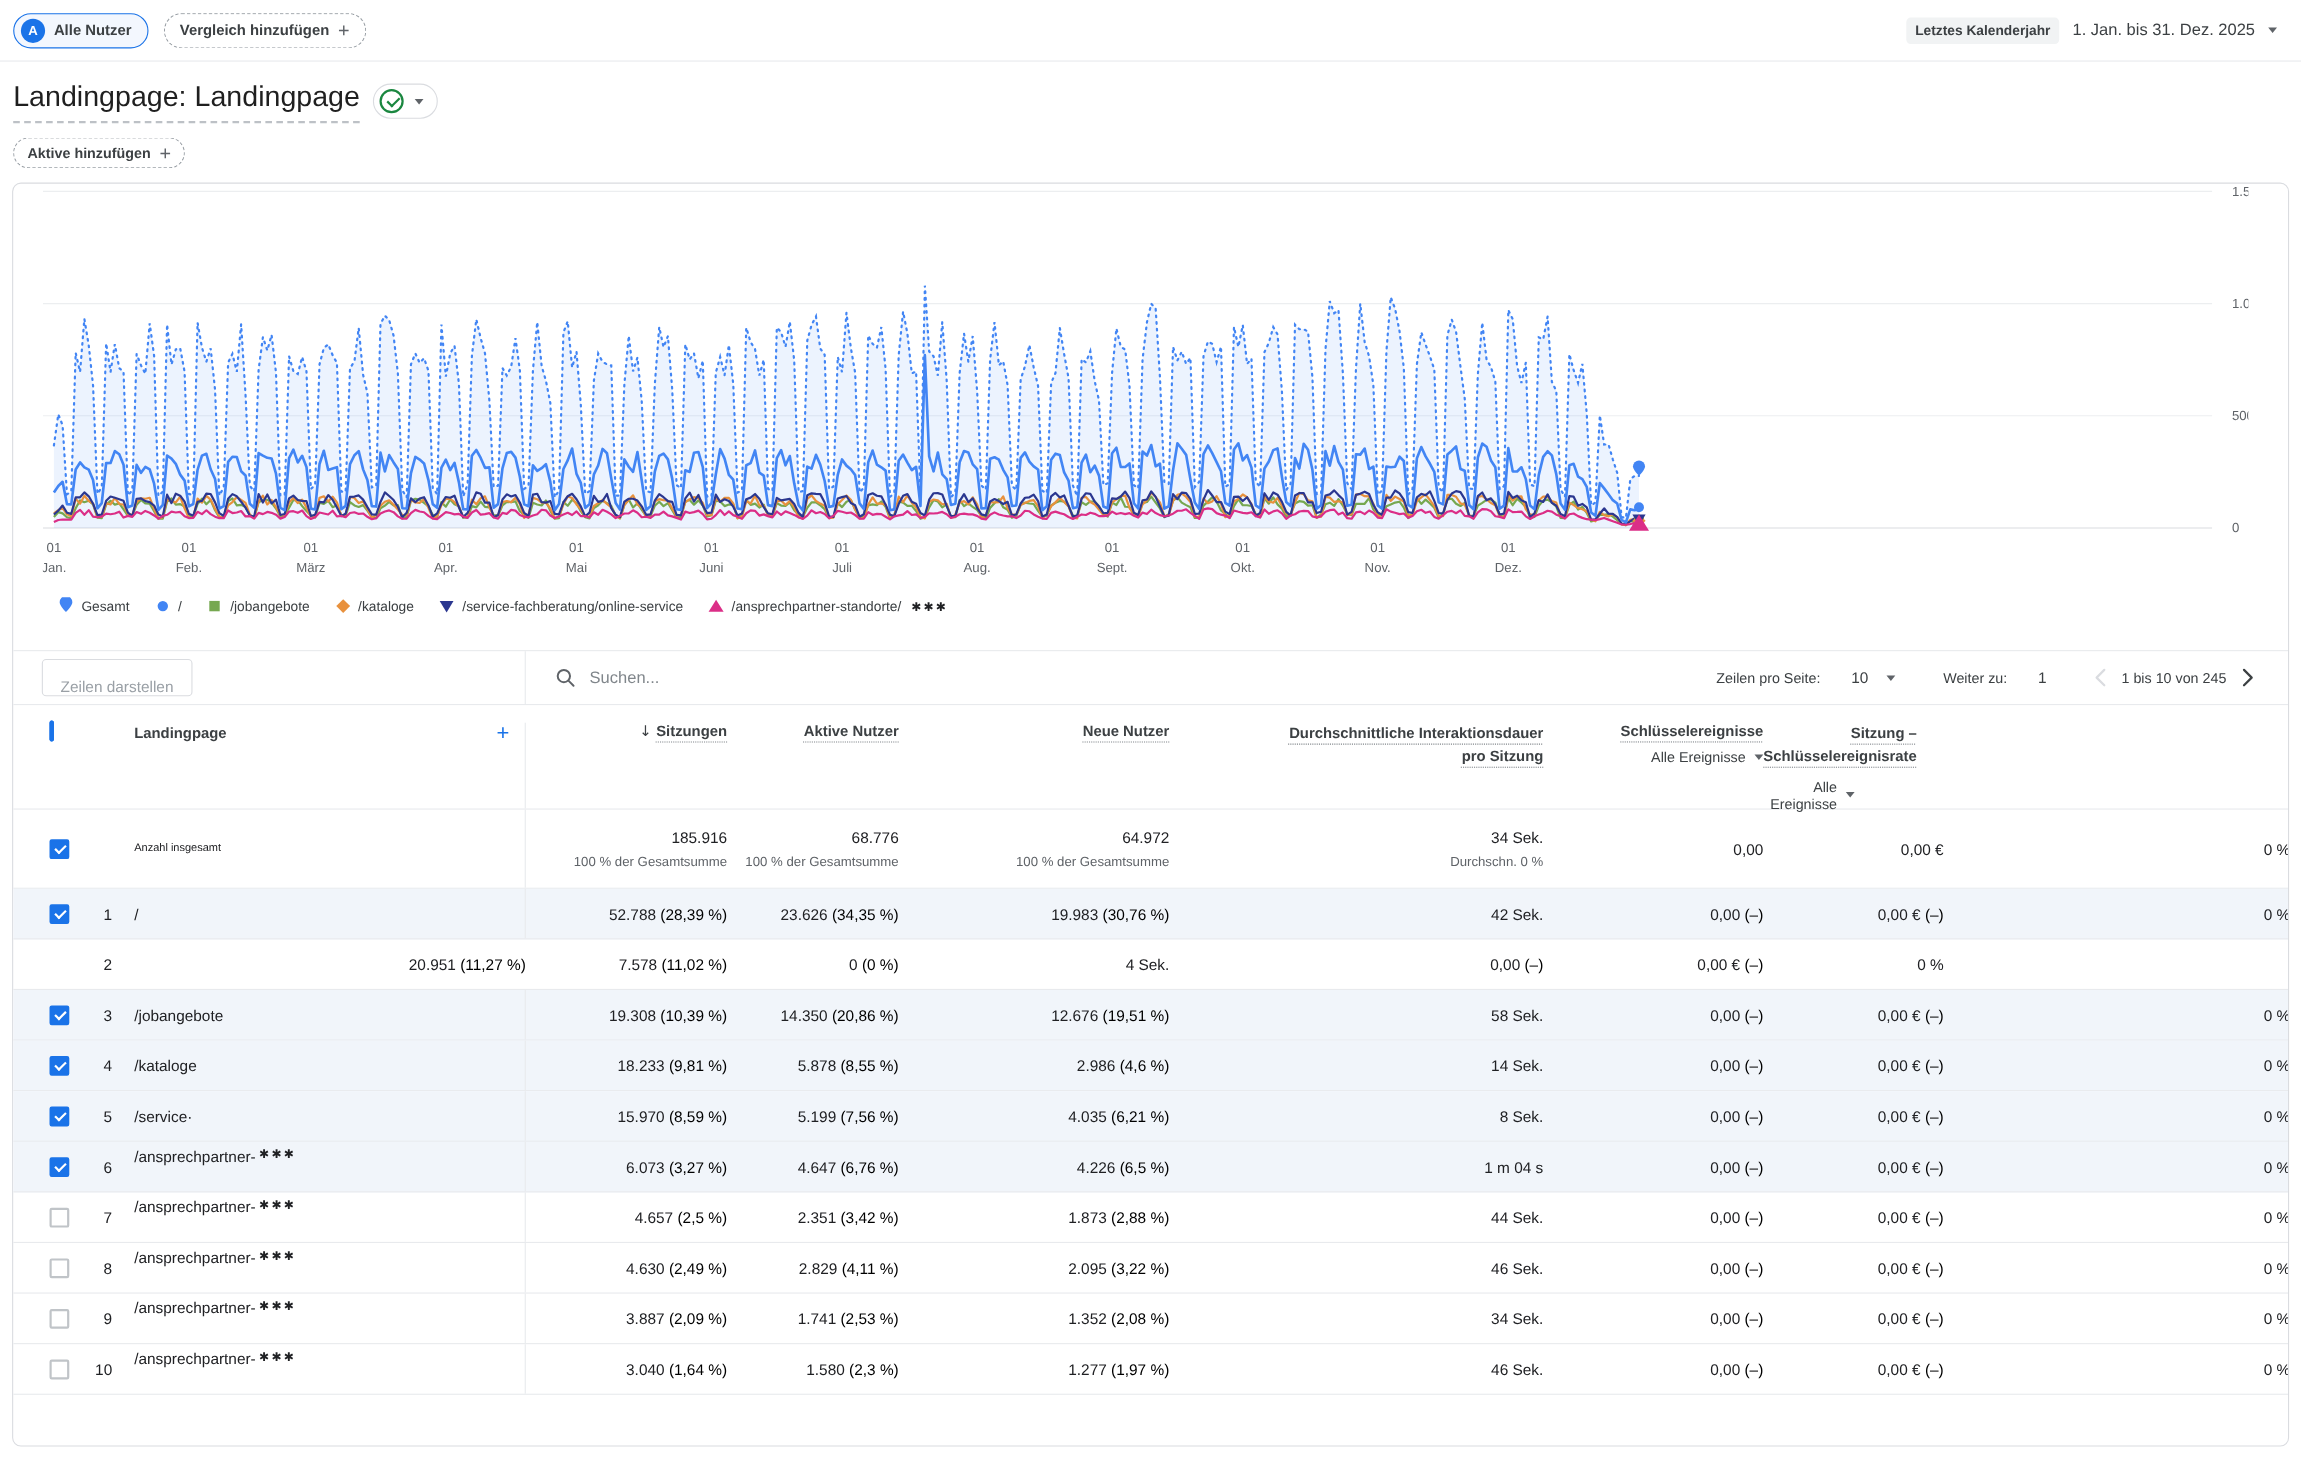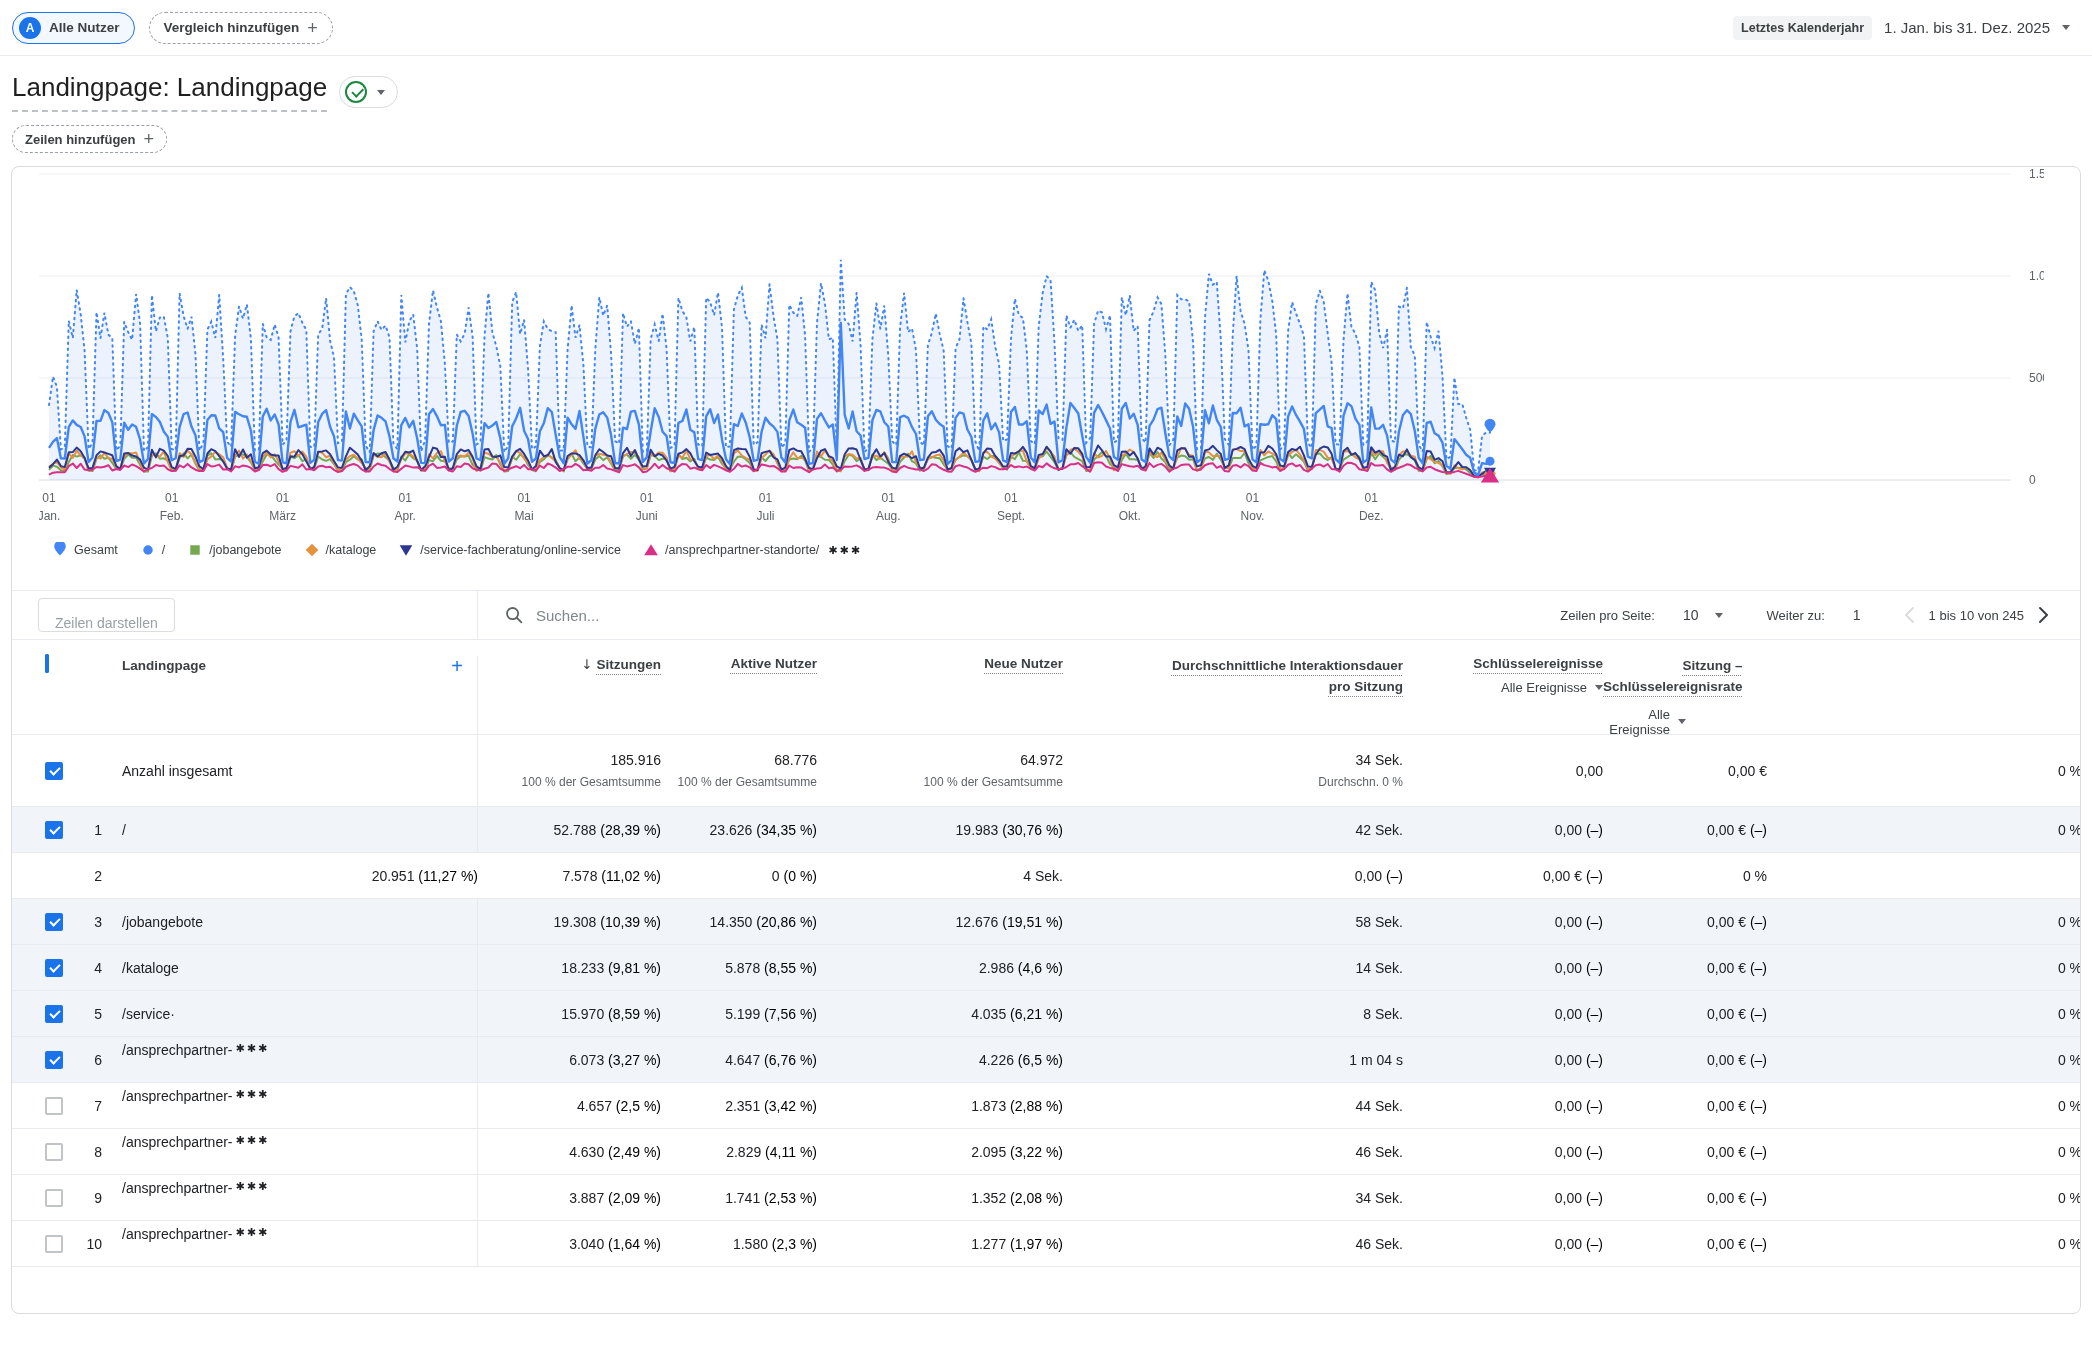--- a/index.html
+++ b/index.html
@@ -80,21 +80,21 @@
 
   .checkbox { width:18px; height:18px; border-radius:2px; border:2px solid #c0c4c8; background:#fff; position:relative; cursor:pointer; }
   .checkbox.checked { background:#1a73e8; border-color:#1a73e8; }
   .checkbox.checked::after { content:""; position:absolute; left:3px; top:3.5px; width:8px; height:4px;
     border-left:2px solid #fff; border-bottom:2px solid #fff; transform:rotate(-45deg); }
   .checkbox.indet { background:#1a73e8; border-color:#1a73e8; }
   .checkbox.indet::after { content:""; position:absolute; left:3px; top:6px; width:8px; height:2.5px; background:#fff; }
   .cell-cb { padding-left:33px; }
 
   .t-total { height:72px; align-items:center; border-bottom:1px solid #e8eaed; font-size:14px; }
-  .t-total .cell-page { font-size:14px; color:#202124; }
+  .t-total .cell-page { font-size:10px; color:#202124; }
   .total-cell { text-align:right; }
   .total-sub { font-size:12px; color:#5f6368; margin-top:7px; }
 
   .t-row { height:46px; align-items:center; border-bottom:1px solid #e8eaed; font-size:14px; }
   .t-row.selected { background:#f1f5fa; }
   .t-row:last-child { border-bottom:1px solid #e8eaed; }
   .cell-num { text-align:right; color:#202124; }
   .cell-page { padding-left:20px; border-right:1px solid transparent; height:100%; display:flex; align-items:center; }
   .col3 { border-right:1px solid #e8eaed; }
   .t-row.two-line .cell-page { align-items:flex-start; padding-top:5px; }
@@ -129,21 +129,21 @@
 <div class="title-row">
   <h1 class="page-title">Landingpage: Landingpage</h1>
   <div class="title-tools">
     <span class="check-circle"></span>
     <span class="tri-down"></span>
   </div>
 </div>
 
 <div class="filter-row">
   <div class="chip-filter">
-    <span>Zeilen hinzufügen</span>
+    <span>Aktive hinzufügen</span>
     <span class="plus-glyph">+</span>
   </div>
 </div>
 
 <section class="card">
 
   <div class="chart-wrap">
     <svg width="2005" height="362" viewBox="0 0 2005 362">
         <line x1="0" y1="7" x2="1972" y2="7" stroke="#eceef0" stroke-width="1"></line>
         <text x="1990" y="11" font-size="12" fill="#5f6368">1.500</text>

